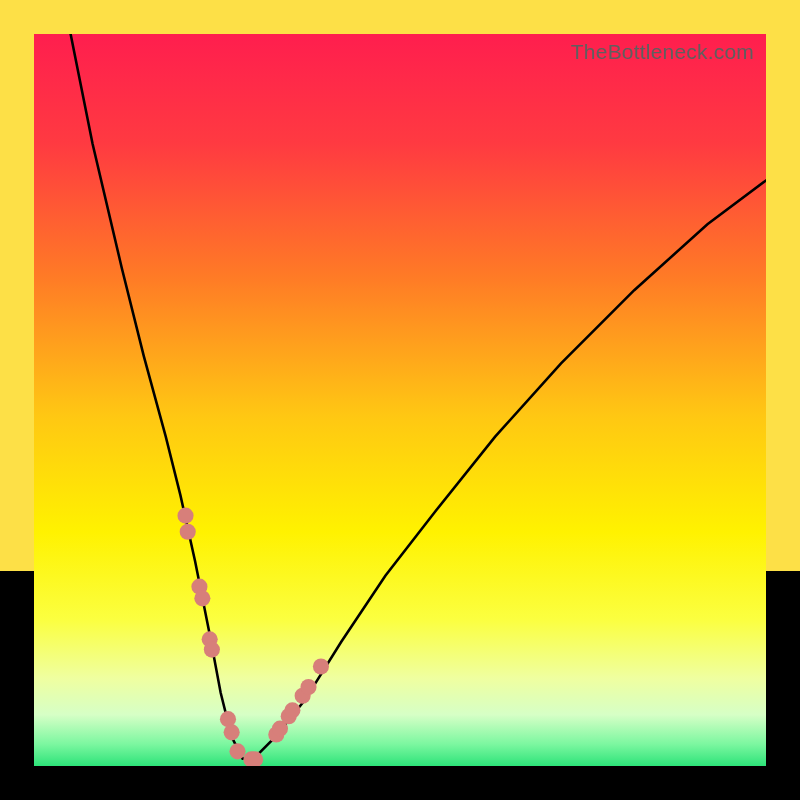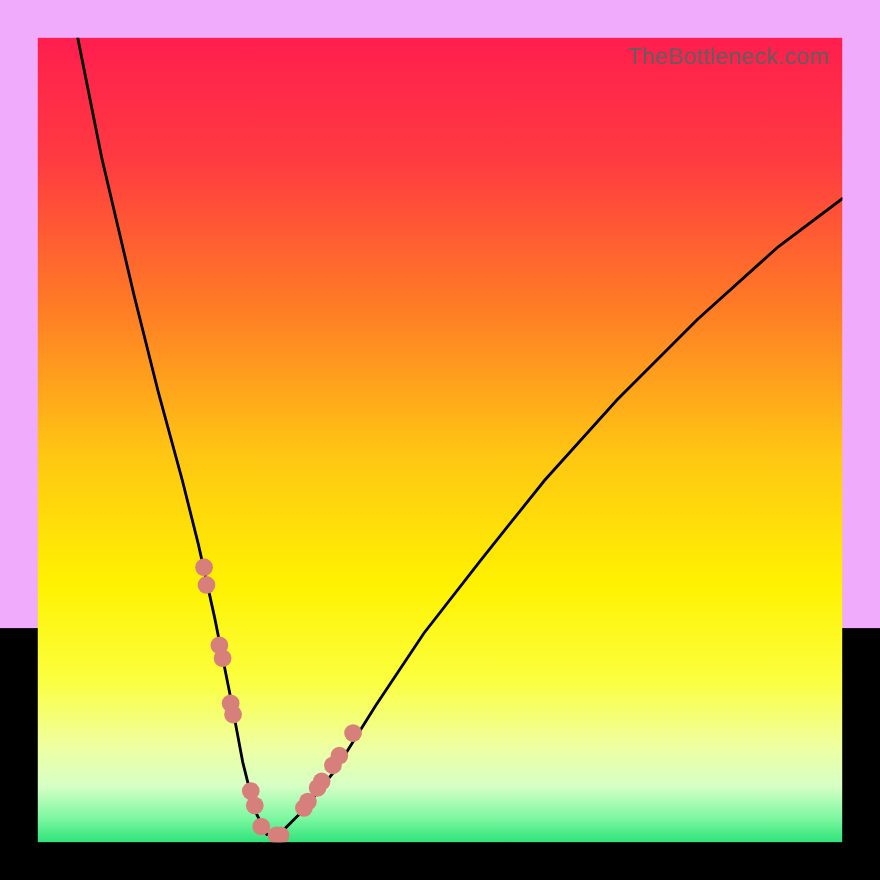--- a/index.html
+++ b/index.html
@@ -9,21 +9,21 @@
     height: 800px;
     background: #000;
     overflow: hidden;
     font-family: Arial, Helvetica, sans-serif;
   }
   .frame {
     position: absolute;
     inset: 0;
     width: 800px;
     height: 571px;
-    background: #f0abfc;
+    background: #fde047;
   }
   .plot {
     position: absolute;
     left: 34px;
     top: 34px;
     width: 732px;
     height: 732px;
     overflow: hidden;
   }
   .gradient {

